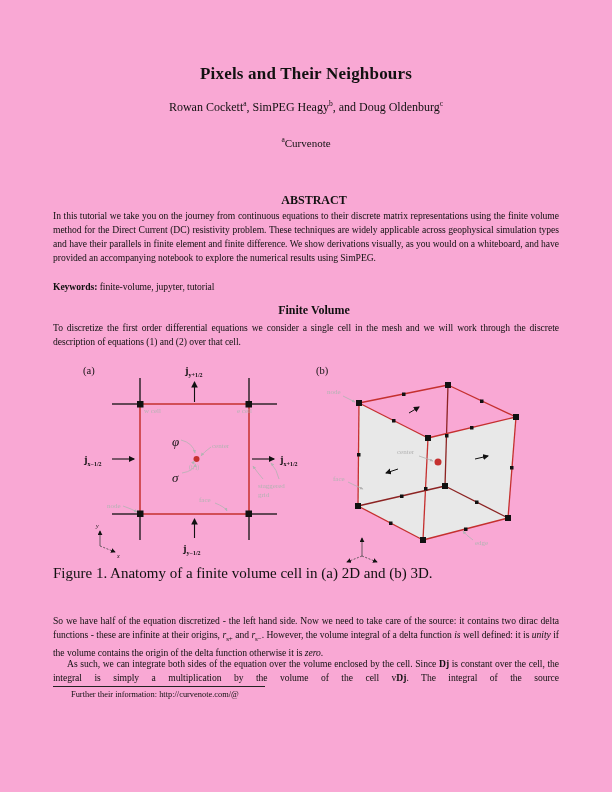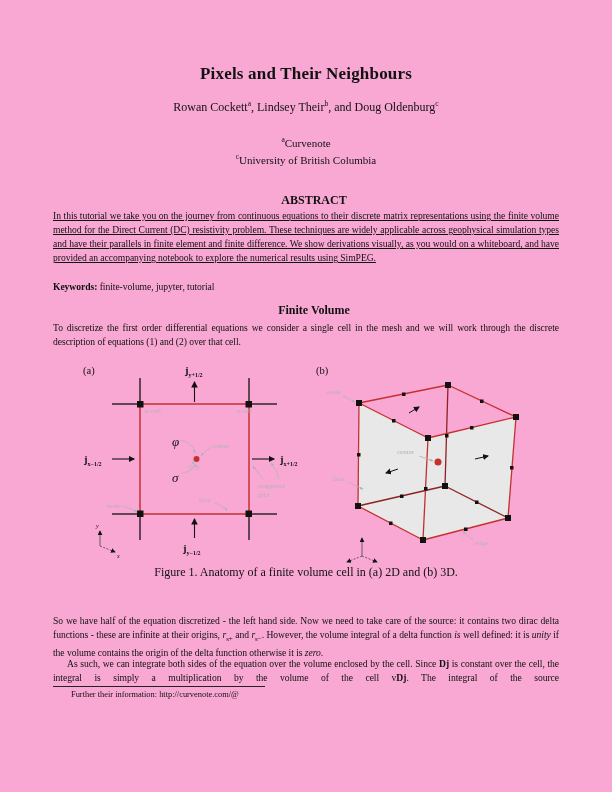--- a/index.html
+++ b/index.html
@@ -10,53 +10,52 @@
   }
   .abs{position:absolute;}
   .center{text-align:center;}
   .title{left:0;top:64px;width:612px;font-size:17px;font-weight:bold;letter-spacing:.2px;}
   .authors{left:0;top:99px;width:612px;font-size:12px;}
   .authors sup,.affil sup{font-size:7.5px;}
   .affil{left:0;top:133px;width:612px;font-size:11px;line-height:13.5px;}
   .sechead{left:8px;width:612px;font-size:12px;font-weight:bold;}
   .abshead{top:193px;}
   .body-text{left:53px;width:506px;font-size:9.6px;line-height:14px;text-align:justify;letter-spacing:-0.05px;}
-  .abstract-body{top:209px;text-decoration:underline;}
+  .abstract-body{top:209px;}
   .keywords{top:280px;text-align:left;}
   .fv-head{top:303px;}
   .fv-body{top:321px;}
   .io-head{top:597px;}
   .io-p1{top:614px;}
   .io-p2{top:657px;text-indent:14px;text-align-last:justify;}
-  .caption{left:53px;top:565px;width:506px;font-size:12px;text-align:center;}
+  .caption{left:53px;top:565px;width:506px;font-size:15px;text-align:left;}
   .footrule{left:53px;top:686px;width:212px;height:1px;background:#222;}
   .footnote{left:53px;top:690px;width:506px;font-size:8.4px;text-indent:18px;text-align:left;}
   .mi{font-style:italic;}
   sub{font-size:7px;}
   svg text{font-family:"Liberation Serif",serif;fill:#111;}
   .gray-label{fill:#b3b3b3;font-size:7px;}
   .flux-label{font-size:10.5px;font-weight:bold;}
   .flux-sub{font-size:6px;font-weight:bold;}
   .sym{font-size:13px;font-style:italic;}
   .panel-tag{font-size:10.5px;}
 </style>
 </head>
 <body>
 
 <div class="page">
 
   <div class="abs title center">Pixels and Their Neighbours</div>
 
   <div class="abs authors center">
-    <span>Rowan Cockett</span><sup>a</sup><span>, </span><span>Lindsey Their</span><sup>b</sup><span>, and </span><span>Doug Oldenburg</span><sup>c</sup>
+    <span>Rowan Cockett</span><sup>a</sup><span>, </span><span>SimPEG Heagy</span><sup>b</sup><span>, and </span><span>Doug Oldenburg</span><sup>c</sup>
   </div>
 
   <div class="abs affil center">
     <div><sup>a</sup><span>Curvenote</span></div>
-    <div><sup>c</sup><span>University of British Columbia</span></div>
   </div>
 
   <div class="abs sechead center abshead">ABSTRACT</div>
   <div class="abs body-text abstract-body">In this tutorial we take you on the journey from continuous equations to their discrete matrix representations using the finite volume method for the Direct Current (DC) resistivity problem. These techniques are widely applicable across geophysical simulation types and have their parallels in finite element and finite difference. We show derivations visually, as you would on a whiteboard, and have provided an accompanying notebook to explore the numerical results using SimPEG.</div>
 
   <div class="abs body-text keywords">
     <b>Keywords:</b><span> finite-volume, jupyter, tutorial</span>
   </div>
 
   <div class="abs sechead center fv-head">Finite Volume</div>

